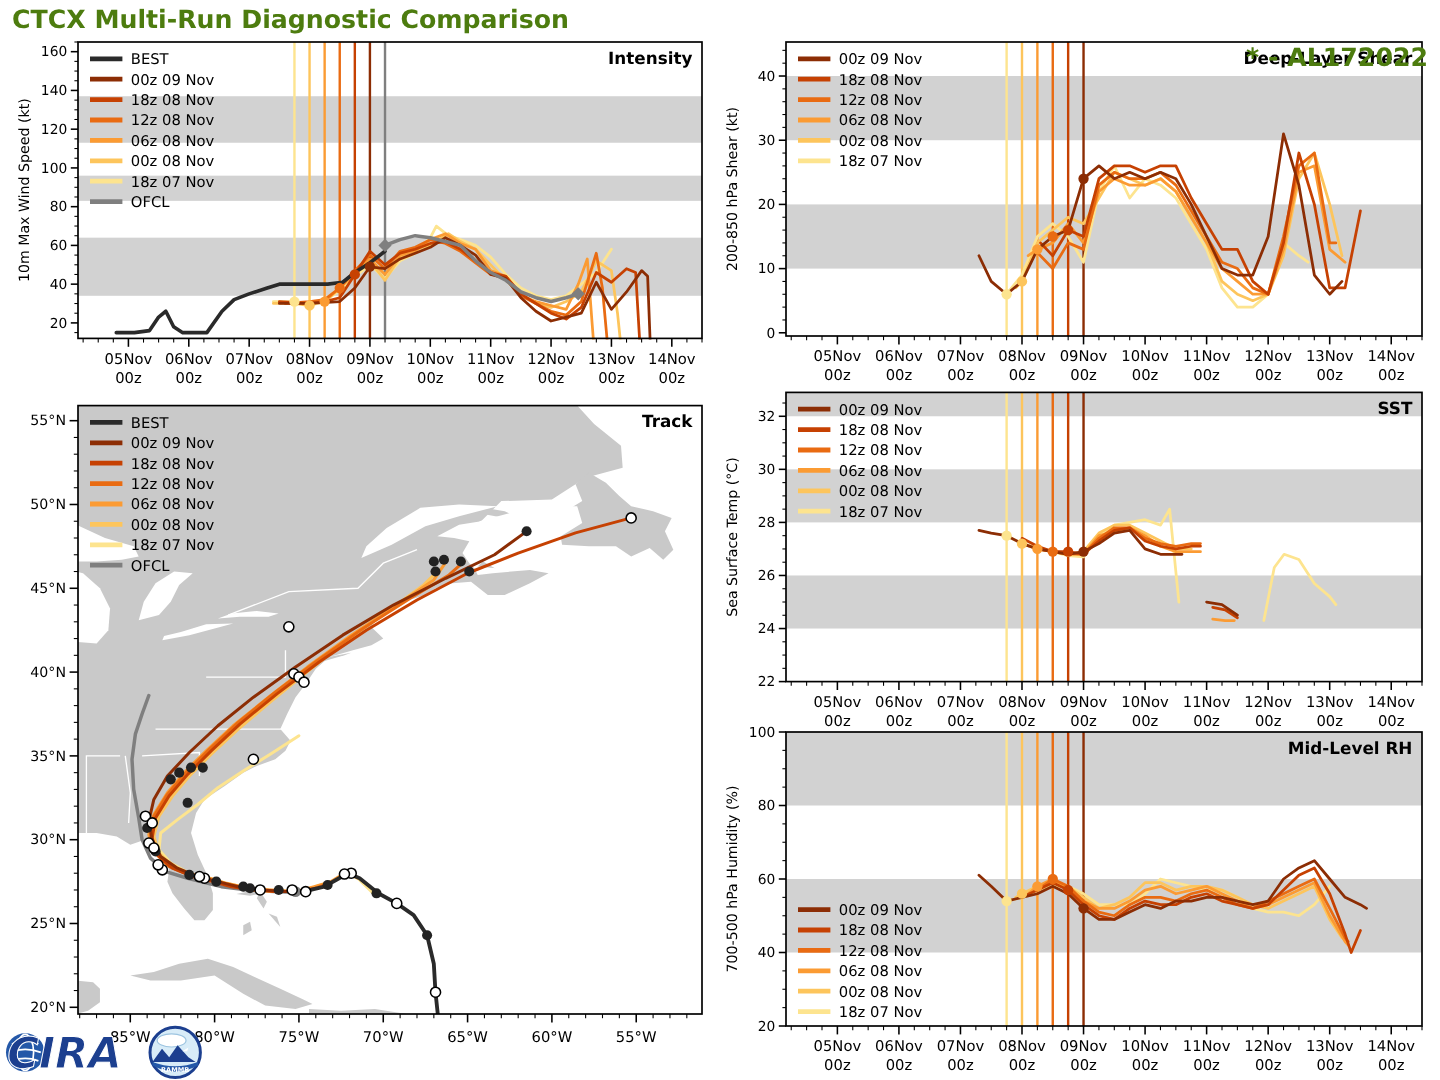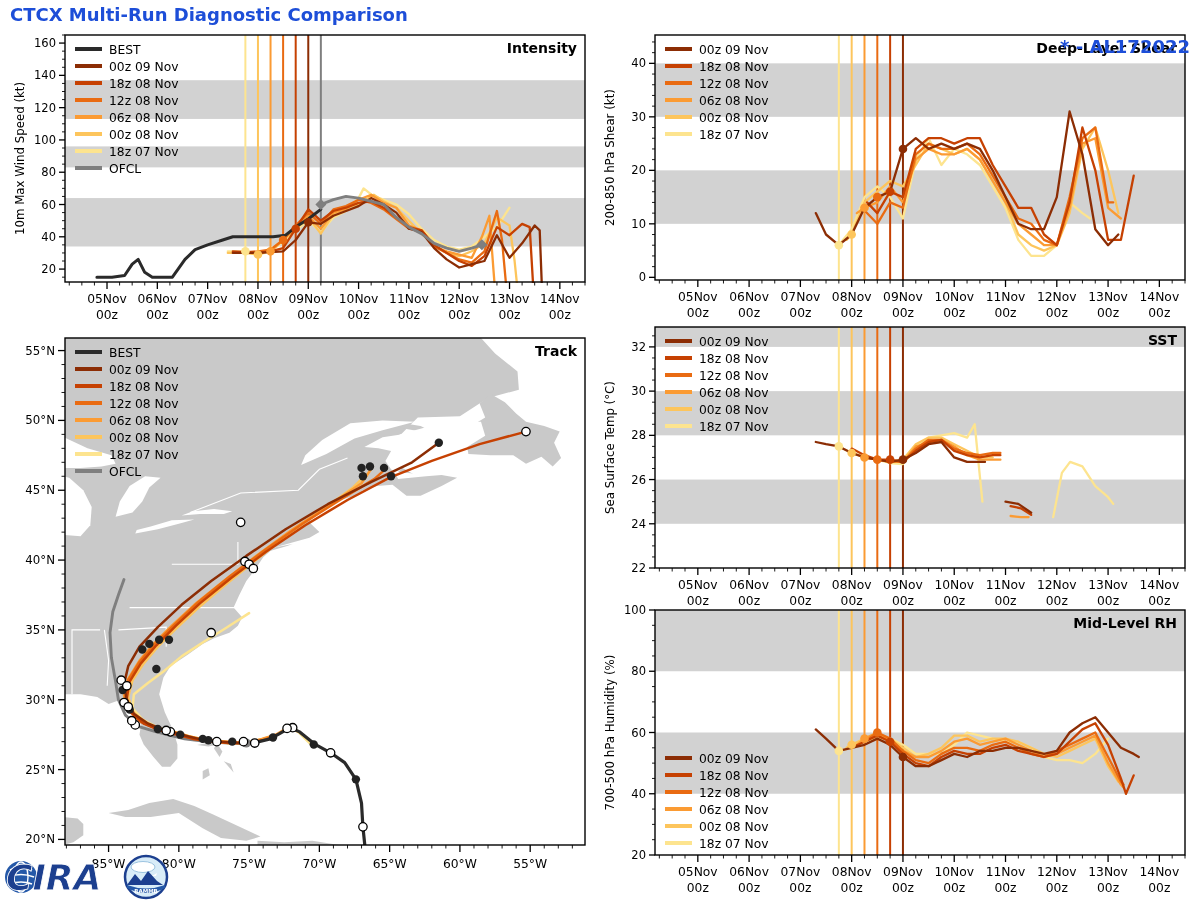--- a/index.html
+++ b/index.html
@@ -1,18 +1,18 @@
 <!DOCTYPE html>
 <html><head>
 <meta charset="utf-8">
 <style>
   html,body{margin:0;padding:0;background:#fff;}
   #page{position:relative;width:1200px;height:900px;background:#fff;overflow:hidden;
         font-family:"DejaVu Sans","Liberation Sans",sans-serif;}
-  .hdr{position:absolute;top:4px;font-weight:bold;font-size:18px;color:#1d4ed8;}
+  .hdr{position:absolute;top:4px;font-weight:bold;font-size:21px;color:#4d7c0f;}
   #title{left:10px;}
   #stormid{right:10px;text-align:right;margin-top:32px;}
   svg text{font-family:"DejaVu Sans","Liberation Sans",sans-serif;}
   #logos{position:absolute;left:2px;top:852px;}
 </style>
 </head>
 <body>
 <div id="page">
 
 

